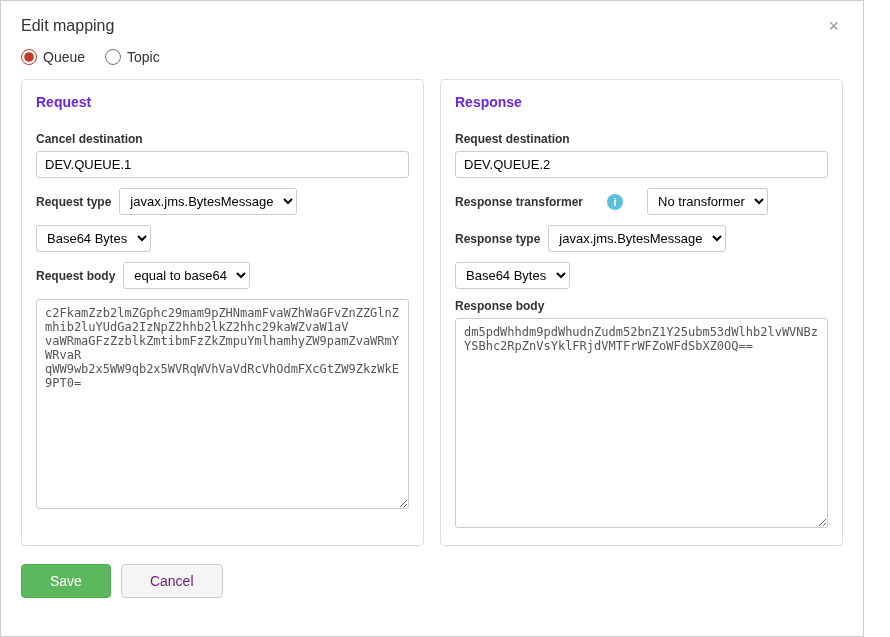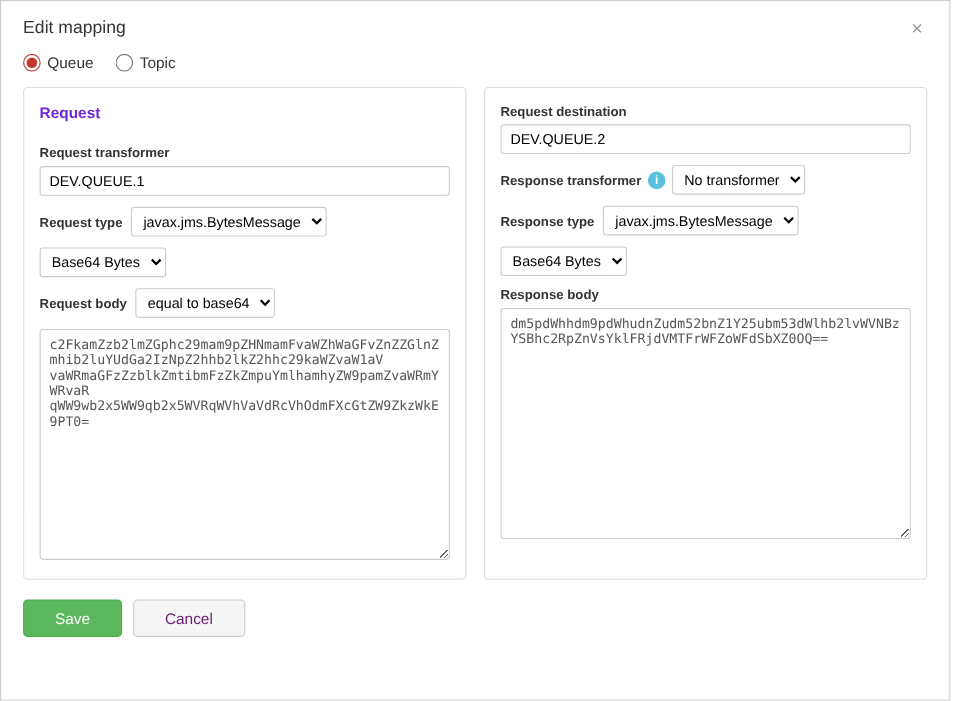--- a/index.html
+++ b/index.html
@@ -162,21 +162,21 @@
     .response-dest-label {
       font-weight: bold;
       font-size: 12px;
       margin-bottom: 5px;
       display: block;
     }
 
     .transformer-row {
       display: flex;
       align-items: center;
-      gap: 6px;
+      gap: 24px;
       margin-bottom: 10px;
     }
   </style>
 </head>
 <body>
 
 <div class="dialog">
   <div class="dialog-header">
     <span class="dialog-title">Edit mapping</span>
     <button class="close-btn">×</button>
@@ -191,21 +191,21 @@
       <input type="radio" name="dest-type" style="">
       <span>Topic</span>
     </label>
   </div>
 
   <div class="panels">
 
     <div class="panel">
       <div class="panel-title">Request</div>
 
-      <label class="field-label">Request transformer</label>
+      <label class="field-label">Cancel destination</label>
       <input type="text" class="text-input" value="DEV.QUEUE.1" style="">
 
       <div class="inline-row">
         <span class="field-label" style="margin-bottom:0;">Request type</span>
         <select class="select-box">
           <option>javax.jms.BytesMessage</option>
         </select>
       </div>
 
       <div class="inline-row">
@@ -220,20 +220,21 @@
           <option>equal to base64</option>
         </select>
       </div>
 
       <textarea class="body-textarea" style="">c2FkamZzb2lmZGphc29mam9pZHNmamFvaWZhWaGFvZnZZGlnZmhib2luYUdGa2IzNpZ2hhb2lkZ2hhc29kaWZvaW1aV
 vaWRmaGFzZzblkZmtibmFzZkZmpuYmlhamhyZW9pamZvaWRmYWRvaR
 qWW9wb2x5WW9qb2x5WVRqWVhVaVdRcVhOdmFXcGtZW9ZkzWkE9PT0=</textarea>
     </div>
 
     <div class="panel">
+      <div class="panel-title">Response</div>
 
       <label class="response-dest-label">Request destination</label>
       <input type="text" class="text-input" value="DEV.QUEUE.2" style="">
 
       <div class="transformer-row">
         <span class="field-label" style="margin-bottom:0;">Response transformer</span>
         <span class="info-icon">i</span>
         <select class="select-box">
           <option>No transformer</option>
         </select>

